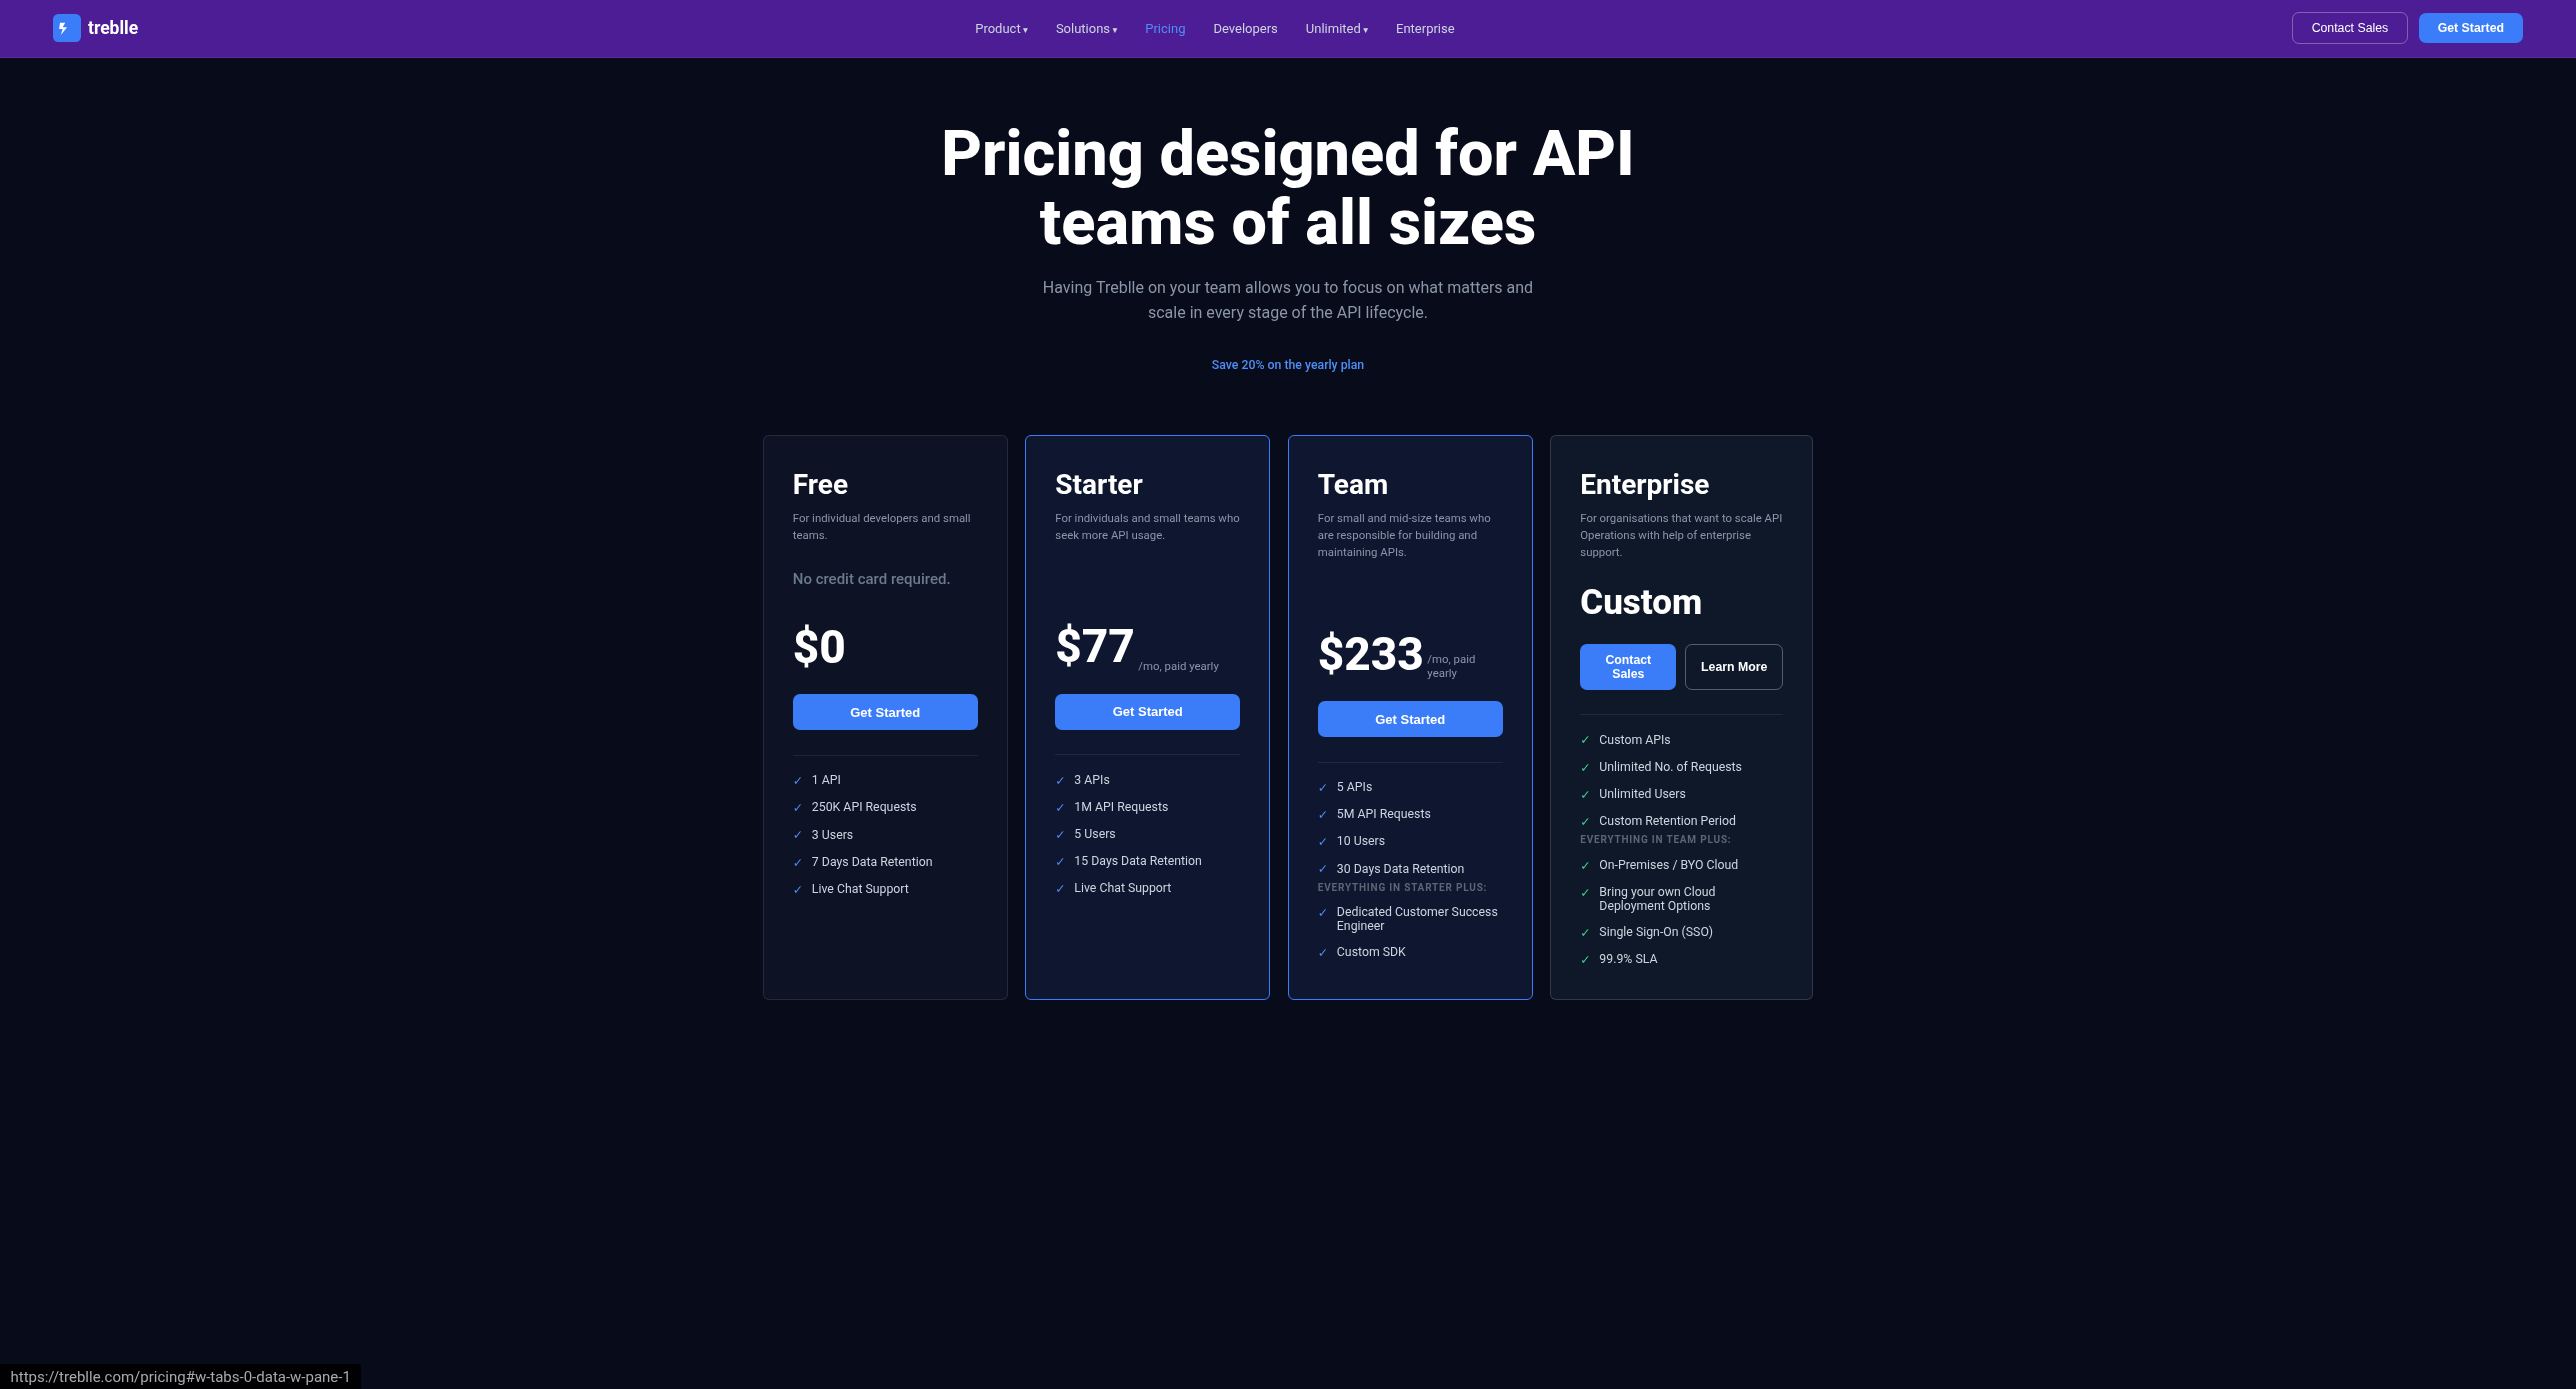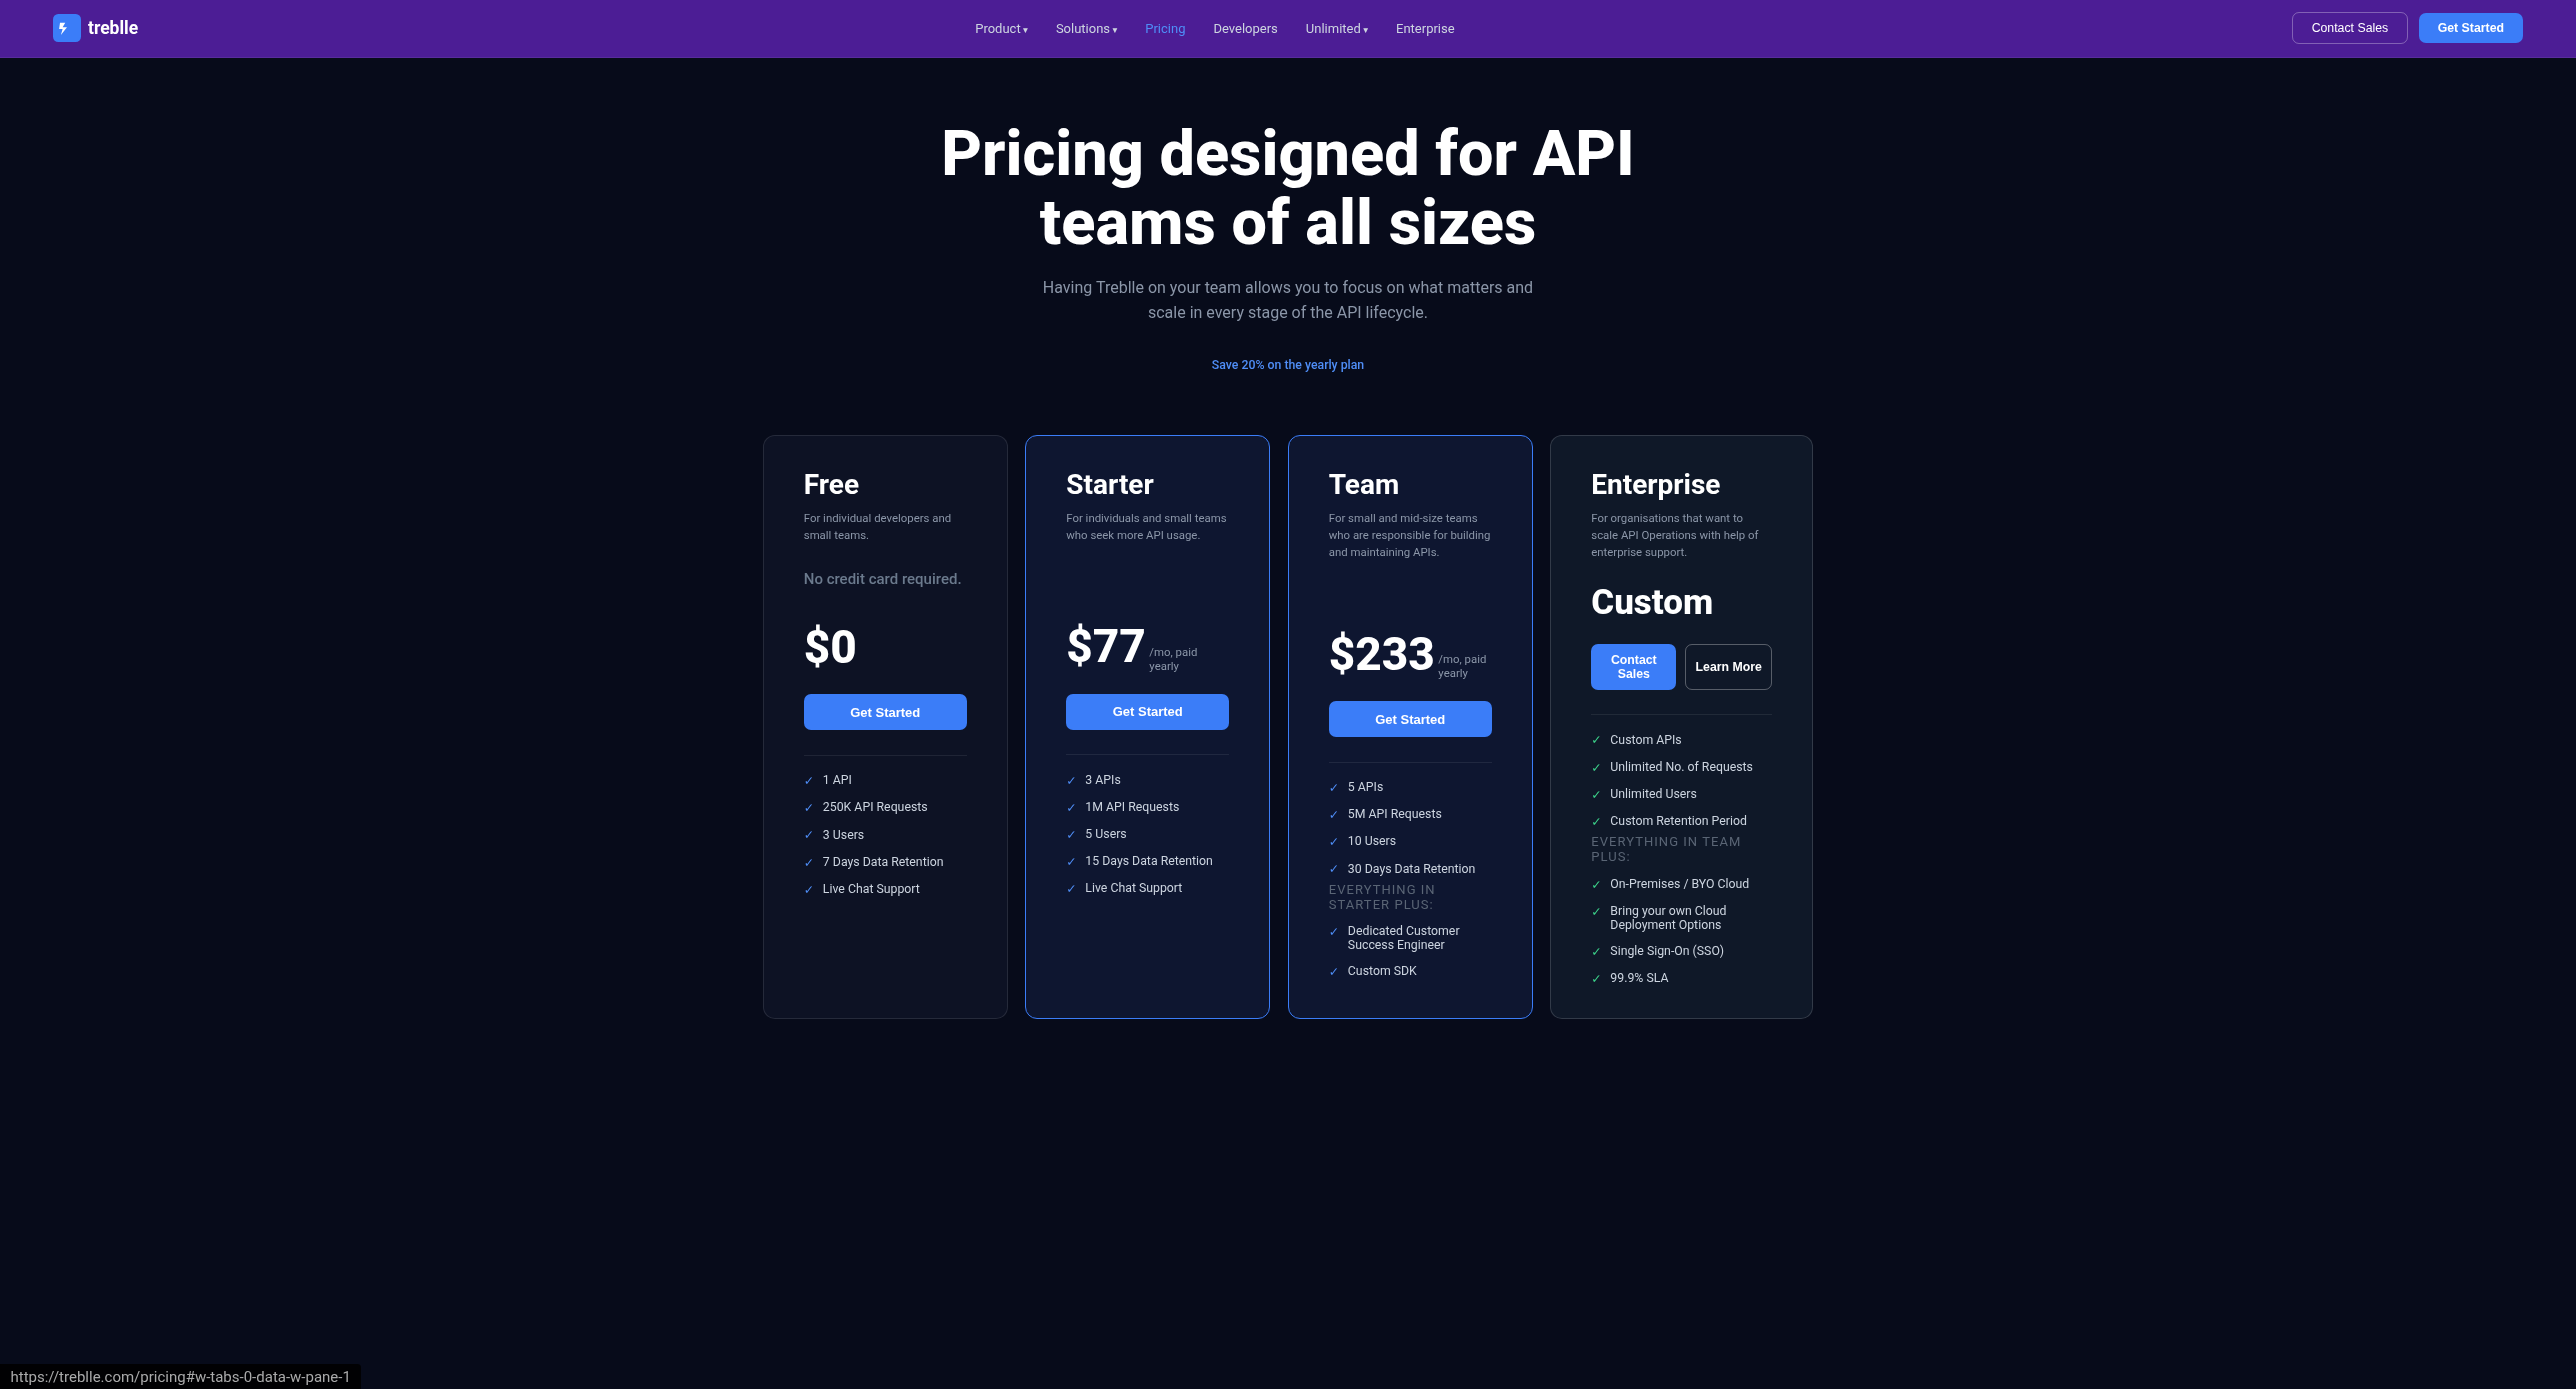--- a/index.html
+++ b/index.html
@@ -136,22 +136,22 @@
       display: flex;
       justify-content: center;
       gap: 17.5px;
       padding: 0 35px 70px;
       max-width: 1139px;
       margin: 0 auto;
     }
     .card {
       background: #0d1224;
       border: 0.9px solid rgba(255,255,255,0.1);
-      border-radius: 12px;
-      padding: 32px 40px;
+      border-radius: 6px;
+      padding: 32px 29px;
       width: 245px;
       flex-shrink: 0;
     }
     .card.highlighted {
       background: #0e1630;
       border-color: #3b7df8;
     }
     .card.enterprise {
       background: #0f1828;
       border-color: rgba(255,255,255,0.15);
@@ -233,22 +233,22 @@
       color: #cdd5e0;
     }
     .feature-check {
       color: #4f8ef7;
       font-size: 12.3px;
       margin-top: 0.9px;
       flex-shrink: 0;
     }
     .feature-check.green { color: #3dd68c; }
     .section-label {
-      font-size: 13px;
-      font-weight: 400;
+      font-size: 10px;
+      font-weight: 700;
       letter-spacing: 0.08em;
       color: #5a6575;
       text-transform: uppercase;
       margin: 5.3px 0 12.3px;
     }
     .enterprise-ctas {
       display: flex;
       gap: 8.8px;
       margin-bottom: 24.5px;
     }

